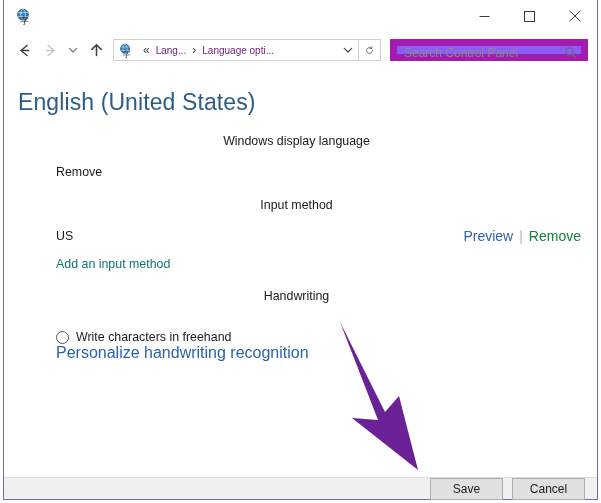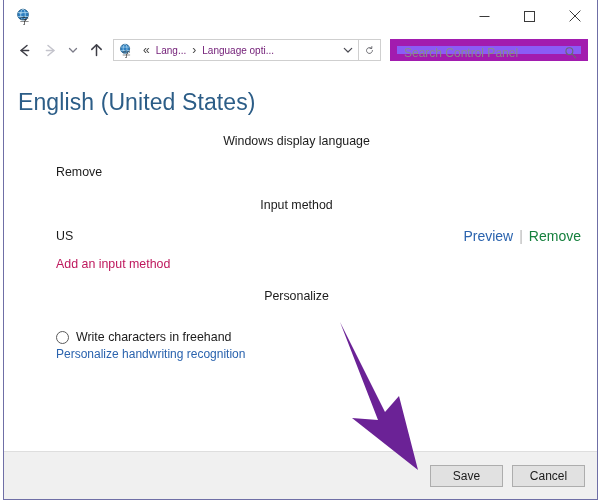--- a/index.html
+++ b/index.html
@@ -240,21 +240,21 @@
     cursor: default;
     text-decoration: none;
   }
   .link.disabled { color: #15803d; }
   .pipe { color: #b8b8b8; padding: 0 6px; }
   .sub-link {
     display: block;
     margin-top: 13px;
     padding-left: 38px;
     font-size: 12.4px;
-    color: #be185d;
+    color: #0f766e;
     cursor: default;
   }
   .radio-row {
     display: flex;
     align-items: center;
     margin-top: 26px;
     padding-left: 38px;
   }
   .radio {
     width: 13px;
@@ -277,32 +277,32 @@
     border-radius: 50%;
     background: #2b2b2b;
   }
   .radio-label {
     font-size: 12.4px;
     color: #1b1b1b;
   }
   .link-block {
     margin-top: 22px;
     padding-left: 38px;
-    font-size: 12px;
+    font-size: 16px;
     color: #2a63ae;
     cursor: default;
   }
 
   
   .footer {
     position: absolute;
     left: 0;
     right: 0;
     bottom: 0;
-    height: 48px;
+    height: 22px;
     background: #f0f0f0;
     border-top: 1px solid #dedede;
     display: flex;
     align-items: center;
     justify-content: flex-end;
     padding-right: 12px;
     box-sizing: border-box;
   }
   .btn {
     width: 73px;
@@ -455,21 +455,21 @@
             <span class="link">Preview</span>
             <span class="pipe">|</span>
             <span class="link disabled">Remove</span>
           </span>
         </div>
         <span class="sub-link">Add an input method</span>
       </div>
 
       <div class="section">
         <div class="section-head">
-          <span class="section-title">Personalize</span>
+          <span class="section-title">Handwriting</span>
           <span class="section-rule"></span>
         </div>
         <div class="radio-row">
           <span class="radio"></span>
           <span class="radio-label">Write characters in freehand</span>
         </div>
         <span class="link-block">Personalize handwriting recognition</span>
       </div>
 
     </div>

